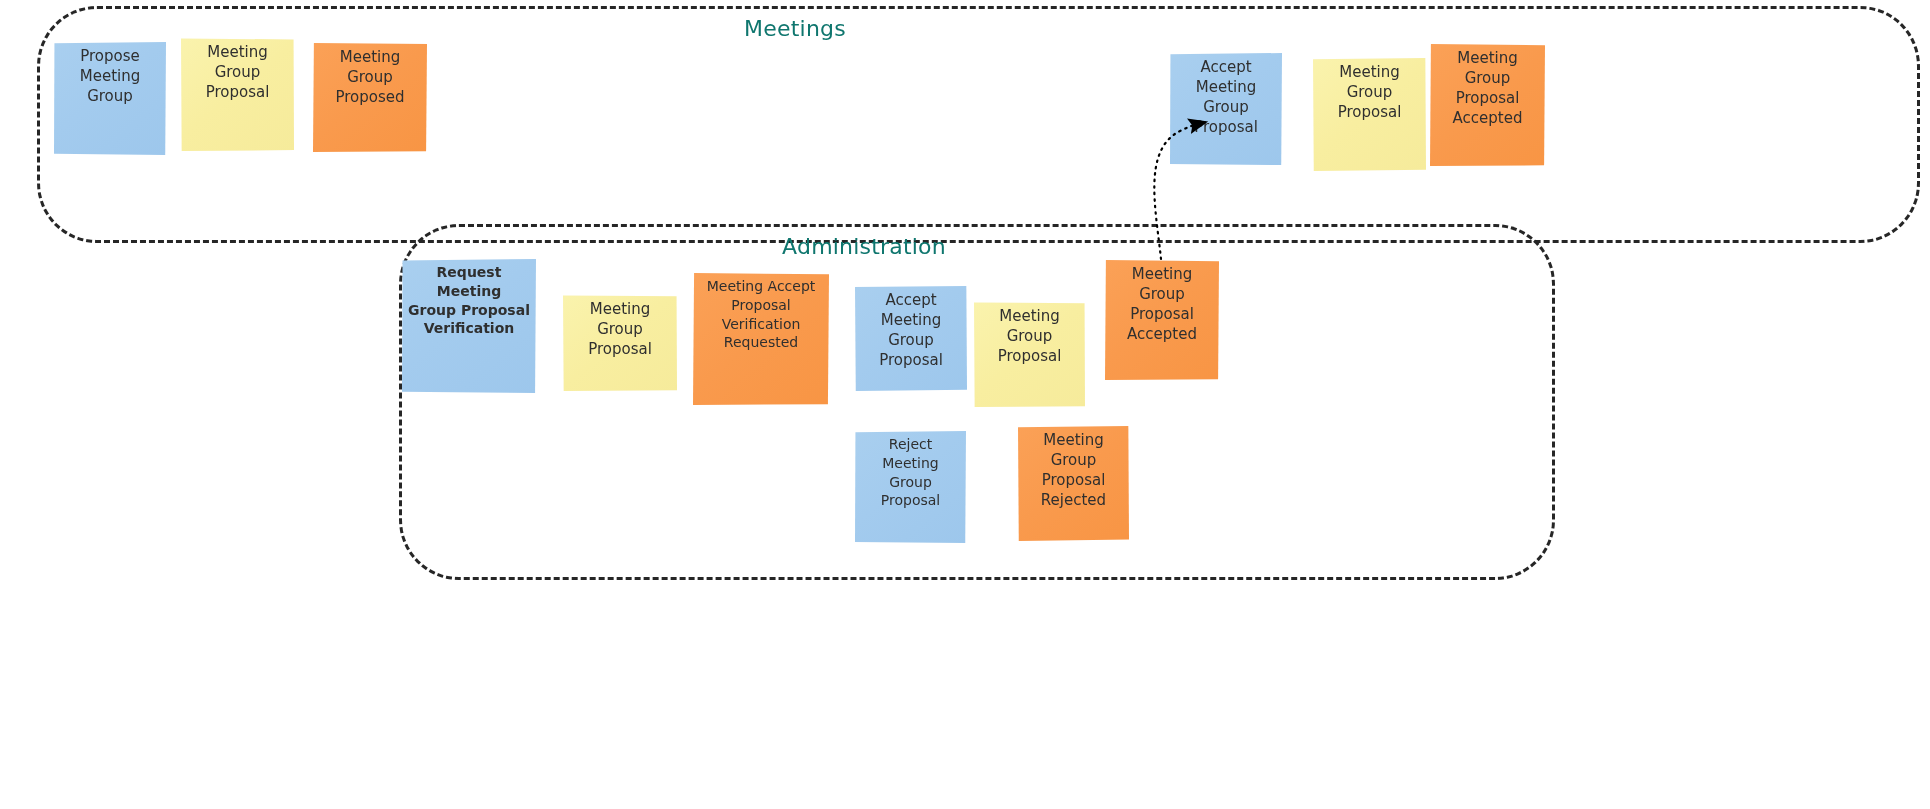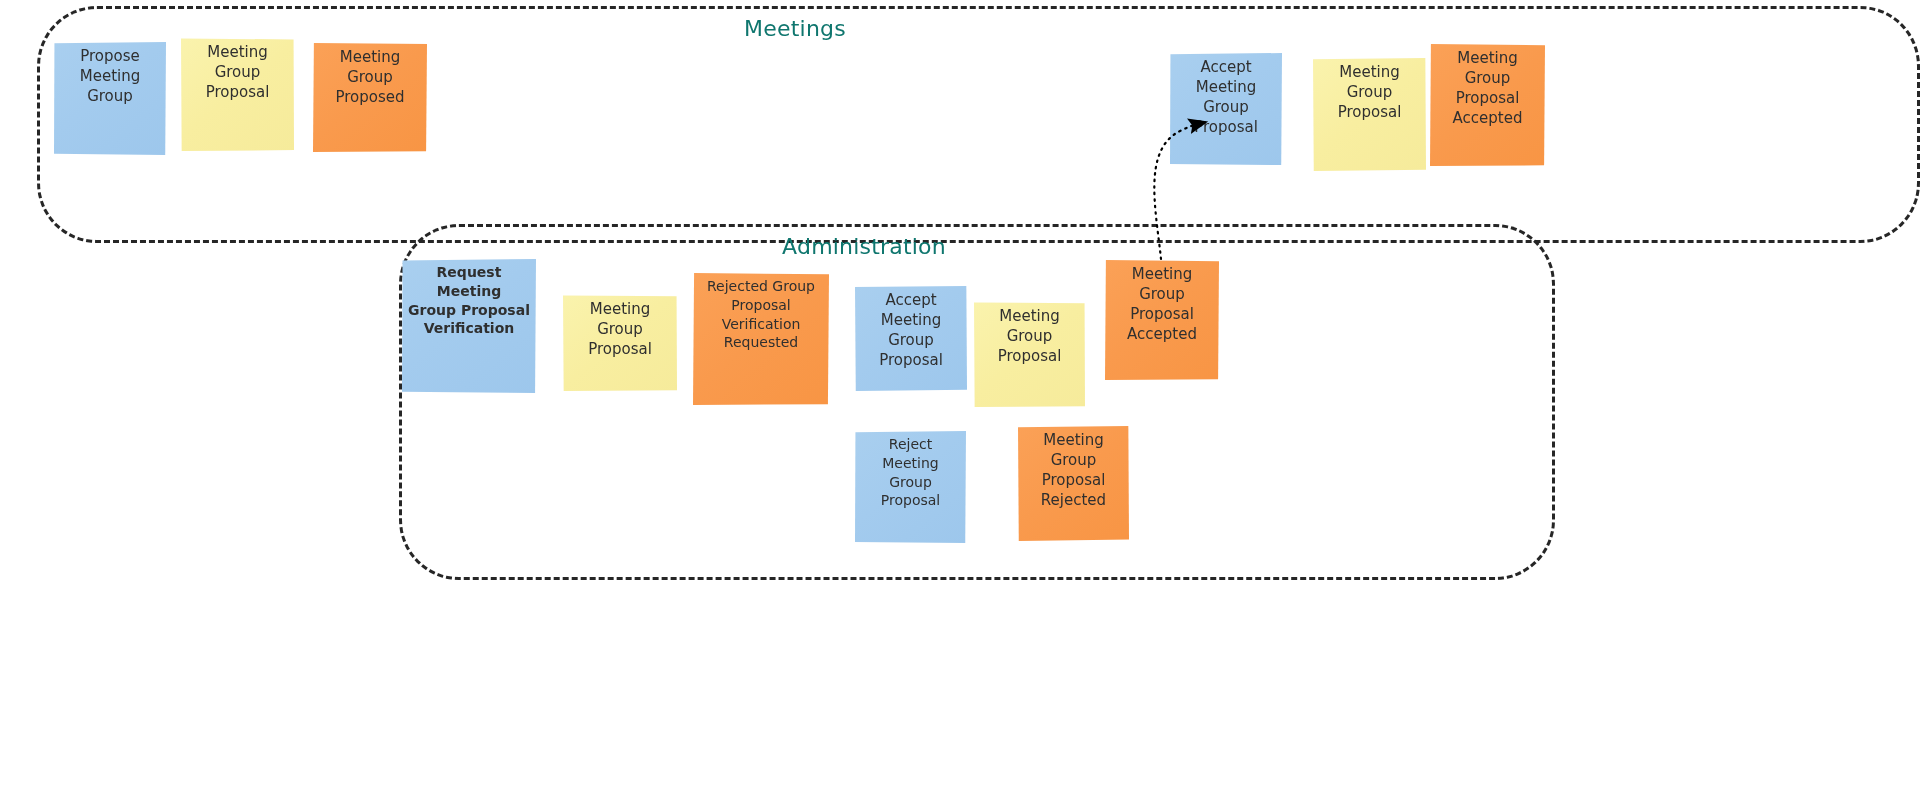--- a/index.html
+++ b/index.html
@@ -121,21 +121,21 @@
     <span class="note-text">Request Meeting
 Group Proposal
 Verification</span>
   </div>
   <div class="note yellow sk2" style="left: 563px; top: 295px; width: 114px; height: 96px; font-size: 15px;">
     <span class="note-text">Meeting
 Group
 Proposal</span>
   </div>
   <div class="note orange sk3" style="left: 693px; top: 273px; width: 136px; height: 132px; font-size: 14px;">
-    <span class="note-text">Rejected Group
+    <span class="note-text">Meeting Accept
 Proposal
 Verification
 Requested</span>
   </div>
   <div class="note blue sk4" style="left: 855px; top: 286px; width: 112px; height: 105px; font-size: 15px;">
     <span class="note-text">Accept
 Meeting
 Group
 Proposal</span>
   </div>

